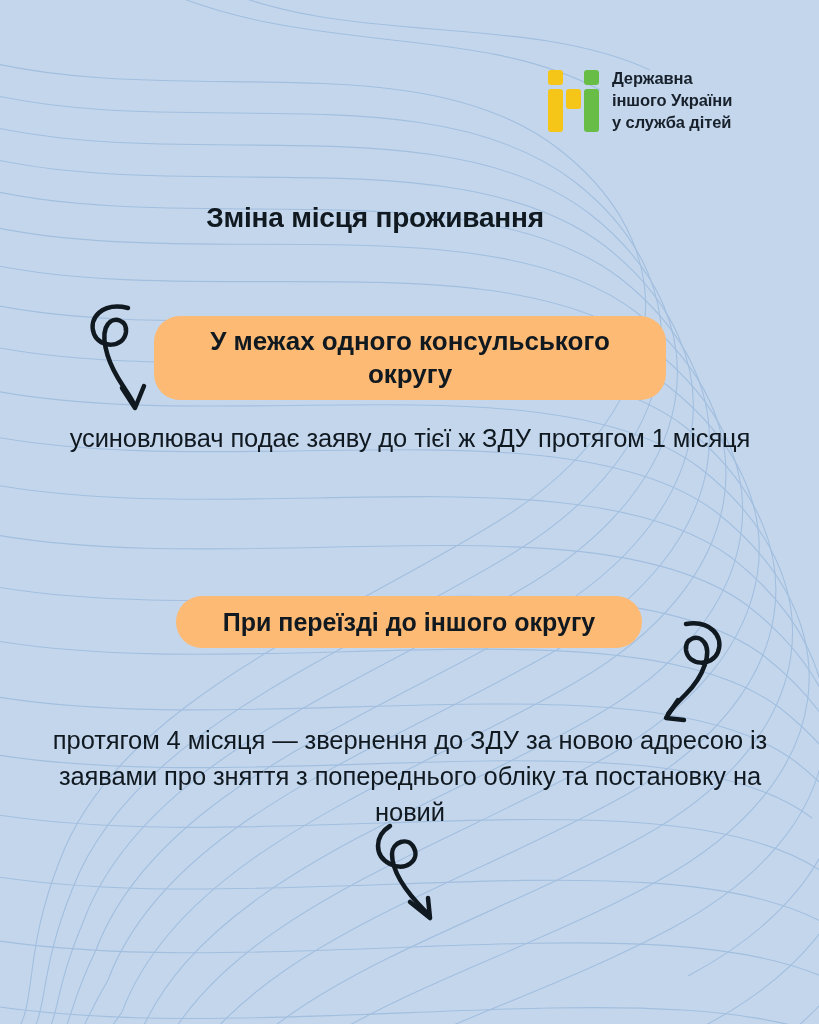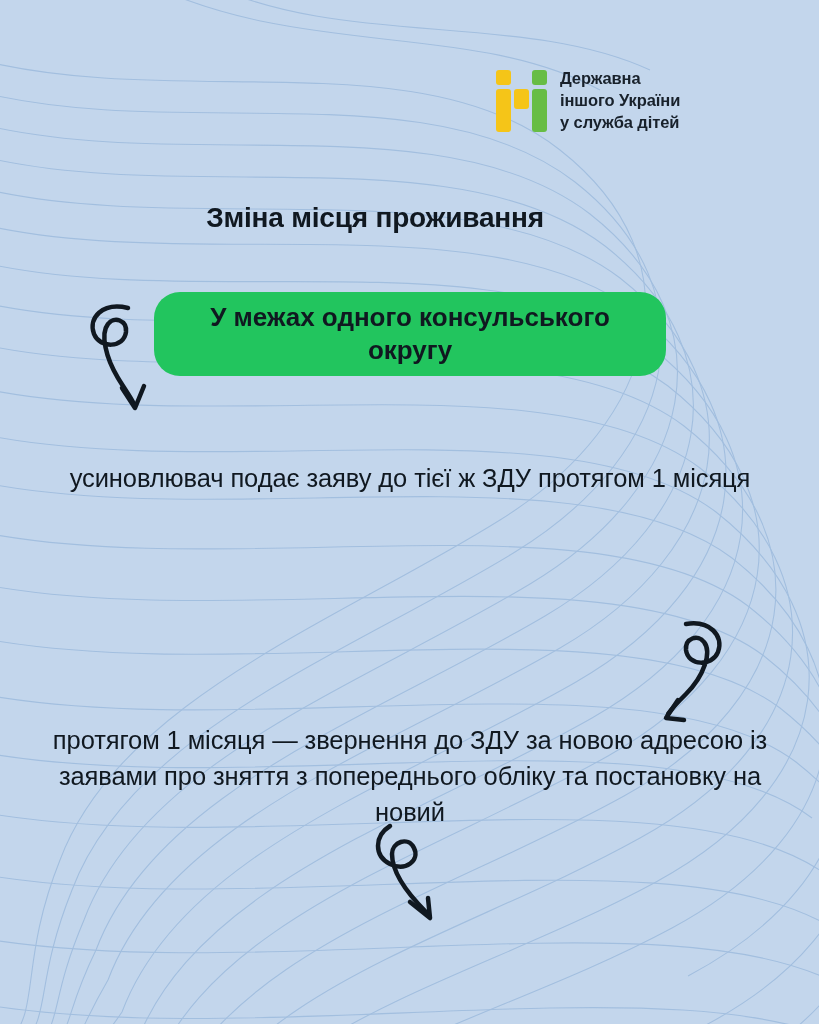--- a/index.html
+++ b/index.html
@@ -25,21 +25,21 @@
     inset: 0;
     width: 819px;
     height: 1024px;
     pointer-events: none;
   }
 
   
   .logo-block {
     position: absolute;
     top: 68px;
-    left: 496px;
+    left: 548px;
     display: flex;
     align-items: center;
     gap: 12px;
   }
   .logo-mark {
     width: 52px;
     height: 62px;
     position: relative;
     flex: 0 0 auto;
   }
@@ -97,32 +97,33 @@
     text-align: center;
     font-size: 28px;
     font-weight: bold;
     color: #101820;
     letter-spacing: -0.2px;
   }
 
   
   .pill {
     position: absolute;
-    background: #22c55e;
+    background: #fdba74;
     border-radius: 26px;
     color: #101820;
     font-weight: bold;
     font-size: 26px;
     line-height: 1.28;
     text-align: center;
     display: flex;
     align-items: center;
     justify-content: center;
     padding: 10px 22px;
     box-sizing: border-box;
+    margin-top: 24px;
   }
   #pill-1 {
     top: 292px;
     left: 154px;
     width: 512px;
     height: 84px;
   }
   #pill-2 {
     top: 572px;
     left: 176px;
@@ -137,21 +138,20 @@
     text-align: center;
     color: #101820;
     font-size: 25.5px;
     line-height: 1.42;
     letter-spacing: -0.1px;
   }
   #para-1 {
     top: 420px;
     left: 60px;
     width: 700px;
-    margin-top: 40px;
   }
   #para-2 {
     top: 722px;
     left: 50px;
     width: 720px;
   }
 
   
   .arrow {
     position: absolute;
@@ -214,26 +214,27 @@
 
   <svg class="arrow" id="arrow-1" width="110" height="120" viewBox="0 0 110 120" aria-hidden="true">
     <path d="M44,12 C18,6 4,22 10,38 C16,53 40,52 42,36 C43,24 30,20 24,28 C16,38 22,62 34,82 C40,92 46,100 50,108" fill="none" stroke="#101820" stroke-width="4.5" stroke-linecap="round"></path>
     <path d="M38,92 L51,112 L60,90" fill="none" stroke="#101820" stroke-width="4.5" stroke-linecap="round" stroke-linejoin="round"></path>
   </svg>
 
   <div class="pill" id="pill-1">У межах одного консульського округу</div>
 
   <div class="body-text" id="para-1">усиновлювач подає заяву до тієї ж ЗДУ протягом 1 місяця</div>
 
+  <div class="pill" id="pill-2">При переїзді до іншого округу</div>
 
   <svg class="arrow" id="arrow-2" width="110" height="110" viewBox="0 0 110 110" aria-hidden="true">
     <path d="M56,6 C80,2 94,18 88,34 C82,49 58,48 56,32 C55,20 68,16 74,24 C82,34 74,58 56,76 C48,84 42,90 38,96" fill="none" stroke="#101820" stroke-width="4.5" stroke-linecap="round"></path>
     <path d="M48,82 L36,100 L54,102" fill="none" stroke="#101820" stroke-width="4.5" stroke-linecap="round" stroke-linejoin="round"></path>
   </svg>
 
-  <div class="body-text" id="para-2">протягом 1 місяця — звернення до ЗДУ за новою адресою із заявами про зняття з попереднього обліку та постановку на новий</div>
+  <div class="body-text" id="para-2">протягом 4 місяця — звернення до ЗДУ за новою адресою із заявами про зняття з попереднього обліку та постановку на новий</div>
 
   <svg class="arrow" id="arrow-3" width="110" height="110" viewBox="0 0 110 110" aria-hidden="true">
     <path d="M20,6 C4,16 4,36 20,44 C36,52 50,40 44,28 C38,16 22,22 22,34 C22,54 38,74 56,92" fill="none" stroke="#101820" stroke-width="4.5" stroke-linecap="round"></path>
     <path d="M40,82 L60,98 L58,78" fill="none" stroke="#101820" stroke-width="4.5" stroke-linecap="round" stroke-linejoin="round"></path>
   </svg>
 
 </div>
 
 </body></html>

